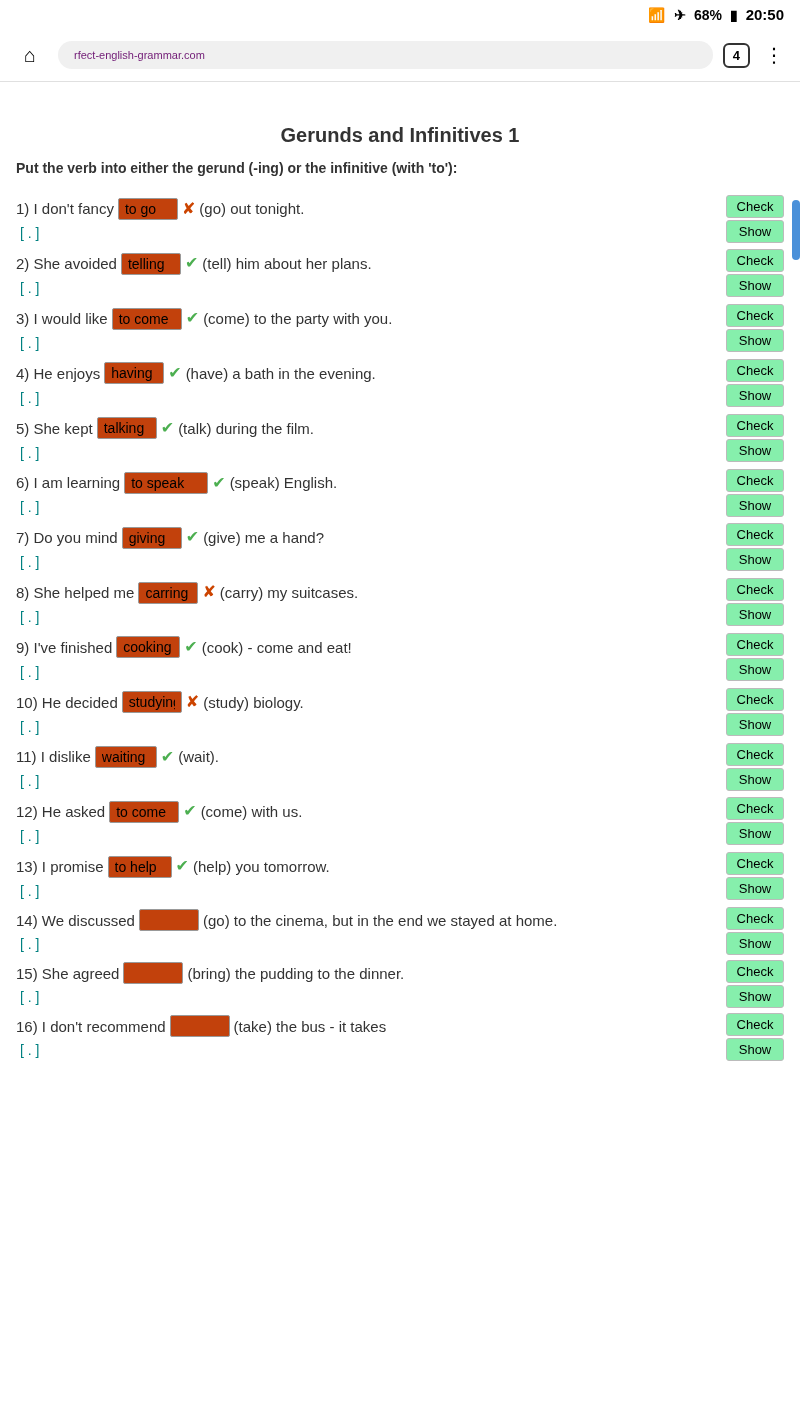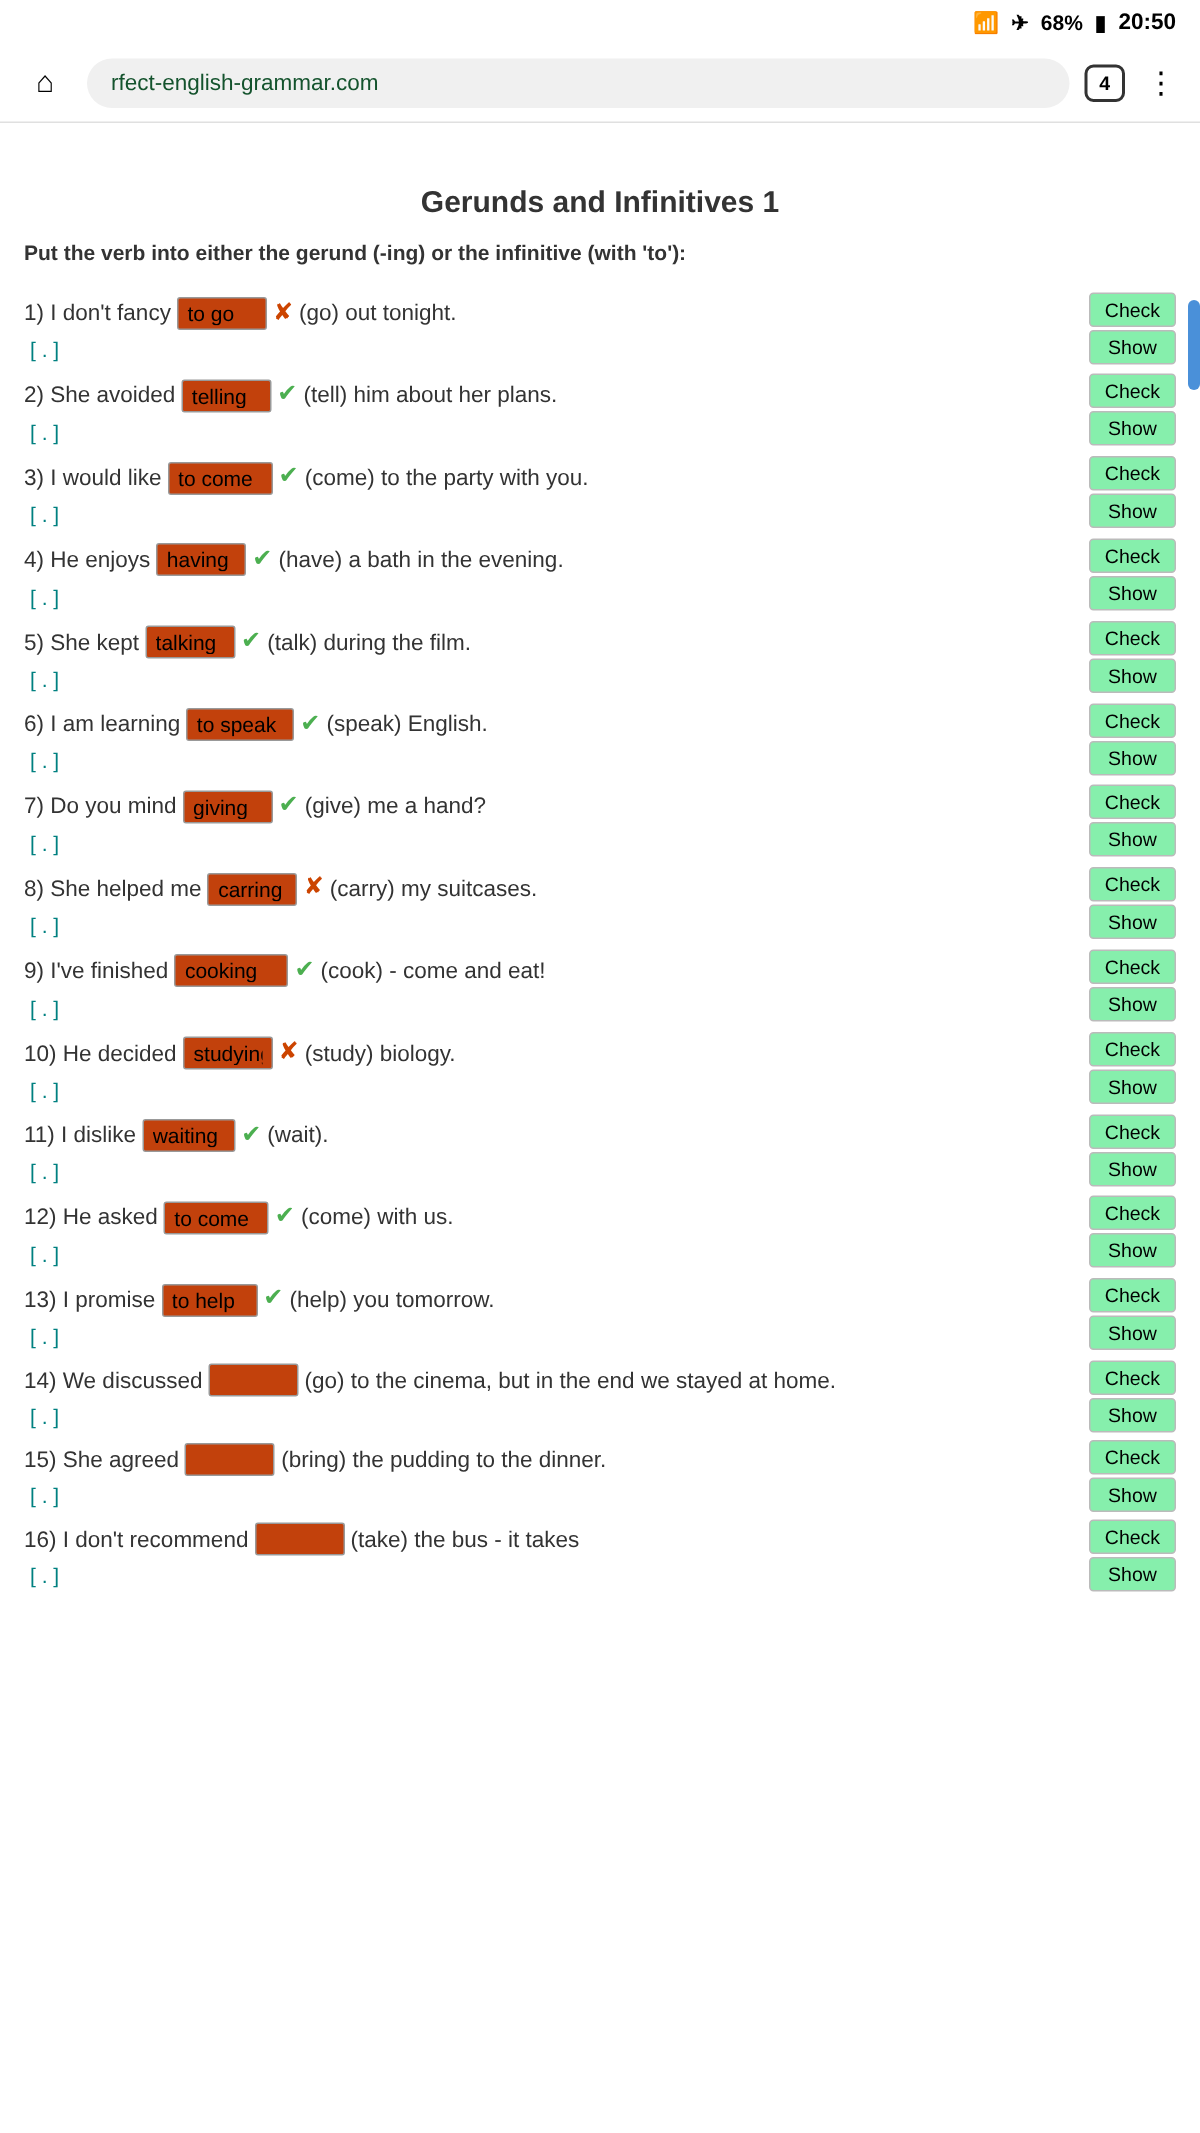--- a/index.html
+++ b/index.html
@@ -43,22 +43,22 @@
       align-items: center;
       justify-content: center;
       font-size: 20px;
       cursor: pointer;
     }
     .url-bar {
       flex: 1;
       background: #f0f0f0;
       border-radius: 20px;
       padding: 8px 16px;
-      font-size: 15px;
-      color: #14532d;
+      font-size: 11px;
+      color: #701a75;
       border: none;
       outline: none;
     }
     .tab-count {
       border: 2px solid #333;
       border-radius: 6px;
       padding: 3px 8px;
       font-size: 13px;
       font-weight: bold;
       cursor: pointer;
@@ -271,21 +271,21 @@
         <button class="btn-check">Check</button>
         <button class="btn-show">Show</button>
       </div>
     </div>
     <div class="feedback-row">[ . ]</div>
   </div>
       <div class="question-block">
     <div class="question-row">
       <span class="question-text">
         <span>6) I am learning</span>
-        <input class="answer-input" type="text" value="to speak" style="width: 72px;">
+        <input class="answer-input" type="text" value="to speak" style="width: 84px;">
         <span class="check-mark">✔</span>
         <span>(speak) English.</span>
       </span>
       <div class="btn-group">
         <button class="btn-check">Check</button>
         <button class="btn-show">Show</button>
       </div>
     </div>
     <div class="feedback-row">[ . ]</div>
   </div>
@@ -316,21 +316,21 @@
         <button class="btn-check">Check</button>
         <button class="btn-show">Show</button>
       </div>
     </div>
     <div class="feedback-row">[ . ]</div>
   </div>
       <div class="question-block">
     <div class="question-row">
       <span class="question-text">
         <span>9) I've finished</span>
-        <input class="answer-input" type="text" value="cooking" style="width: 76px;">
+        <input class="answer-input" type="text" value="cooking" style="width: 64px;">
         <span class="check-mark">✔</span>
         <span>(cook) - come and eat!</span>
       </span>
       <div class="btn-group">
         <button class="btn-check">Check</button>
         <button class="btn-show">Show</button>
       </div>
     </div>
     <div class="feedback-row">[ . ]</div>
   </div>

